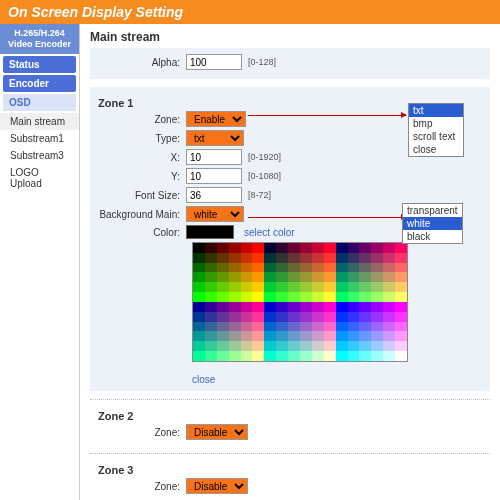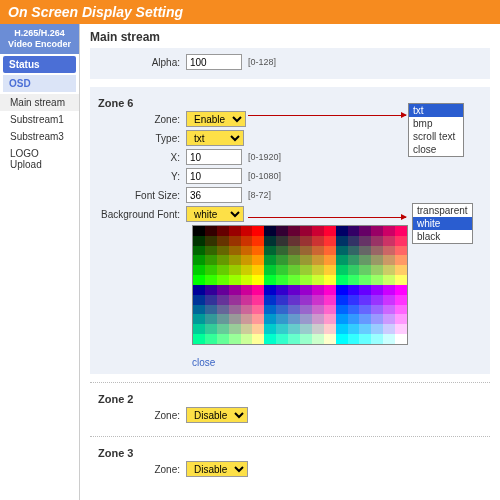--- a/index.html
+++ b/index.html
@@ -12,21 +12,21 @@
 .sidebar-sel { background: #dbe4f7; color: #4b6fd6; font-size: 10px; font-weight: bold; padding: 3px 6px; margin: 2px 3px; cursor: pointer; }
 .sidebar-item { font-size: 10px; color: #333; padding: 3px 6px 3px 10px; cursor: pointer; }
 .sidebar-item.active { background: #f0f0f0; }
 .main { flex: 1; padding: 6px 10px; overflow-y: auto; }
 .section-title { font-size: 12px; font-weight: bold; margin-bottom: 4px; }
 .panel { background: #edf1f8; padding: 6px 8px; margin-bottom: 8px; position: relative; }
 .panel-white { background: #fff; border-top: 1px dotted #bbb; padding: 6px 8px; margin-bottom: 4px; }
 .row { display: flex; align-items: center; margin-bottom: 3px; }
 .label { width: 88px; text-align: right; padding-right: 6px; font-size: 10px; }
 .input, .select { border: 1px solid #999; font-size: 10px; padding: 1px 3px; height: 16px; }
-.select { min-width: 58px; background: #fde047; }
+.select { min-width: 58px; background: #f97316; }
 .input { width: 56px; }
 .hint { font-size: 9px; color: #555; margin-left: 6px; }
 .color-box { display: inline-block; width: 48px; height: 14px; background: #000; border: 1px solid #666; }
 .link { color: #3a64c4; font-size: 10px; cursor: pointer; }
 .palette { margin-left: 94px; margin-top: 2px; }
 .palette-grid { width: 216px; height: 120px; display: grid; grid-template-columns: repeat(18,1fr); grid-template-rows: repeat(12,1fr); border: 1px solid #888; }
 .palette-grid div { width: 100%; height: 100%; }
 .zone-sub { font-size: 11px; font-weight: bold; margin: 4px 0 2px; }
 .arrow { position: absolute; height: 1px; background: #b00; }
 .arrow::after { content: ''; position: absolute; right: -1px; top: -3px; border-left: 6px solid #b00; border-top: 3px solid transparent; border-bottom: 3px solid transparent; }
@@ -37,38 +37,39 @@
 </head>
 <body>
 
 <div class="header">
   <span>On Screen Display Setting</span>
 </div>
 <div class="layout">
   <div class="sidebar">
     <div class="sidebar-title">H.265/H.264 Video Encoder</div>
     <div class="sidebar-btn">Status</div>
+    <div class="sidebar-btn">Encoder</div>
     <div class="sidebar-sel">OSD</div>
     <div class="sidebar-item active">Main stream</div>
     <div class="sidebar-item">Substream1</div>
     <div class="sidebar-item">Substream3</div>
     <div class="sidebar-item">LOGO Upload</div>
   </div>
   <div class="main">
     <div class="section-title">Main stream</div>
     <div class="panel">
       <div class="row">
         <span class="label">Alpha:</span>
         <input class="input" value="100" style="">
         <span class="hint">[0-128]</span>
       </div>
     </div>
 
     <div class="panel">
-      <div class="zone-sub">Zone 6</div>
+      <div class="zone-sub">Zone 1</div>
       <div class="row">
         <span class="label">Zone:</span>
         <select class="select"><option>Enable</option></select>
       </div>
       <div class="row">
         <span class="label">Type:</span>
         <select class="select"><option>txt</option></select>
       </div>
       <div class="row">
         <span class="label">X:</span>
@@ -79,22 +80,27 @@
         <span class="label">Y:</span>
         <input class="input" value="10" style="">
         <span class="hint">[0-1080]</span>
       </div>
       <div class="row">
         <span class="label">Font Size:</span>
         <input class="input" value="36" style="">
         <span class="hint">[8-72]</span>
       </div>
       <div class="row">
-        <span class="label">Background Font:</span>
+        <span class="label">Background Main:</span>
         <select class="select"><option>white</option></select>
+      </div>
+      <div class="row">
+        <span class="label">Color:</span>
+        <span class="color-box"></span>
+        <span class="link" style="margin-left:10px">select color</span>
       </div>
       <div class="palette">
         <div class="palette-grid" id="pg">
             <div style="background: rgb(0, 0, 0);"></div>
             <div style="background: rgb(51, 0, 0);"></div>
             <div style="background: rgb(102, 0, 0);"></div>
             <div style="background: rgb(153, 0, 0);"></div>
             <div style="background: rgb(204, 0, 0);"></div>
             <div style="background: rgb(255, 0, 0);"></div>
             <div style="background: rgb(0, 0, 51);"></div>
@@ -313,21 +319,21 @@
 
       <div class="arrow" style="top:28px; left:158px; width:158px"></div>
       <div class="popup" style="top:16px; left:318px">
         <div class="sel">txt</div>
         <div>bmp</div>
         <div>scroll text</div>
         <div>close</div>
       </div>
 
       <div class="arrow" style="top:130px; left:158px; width:158px"></div>
-      <div class="popup" style="top:116px; left:322px">
+      <div class="popup" style="top:116px; left:312px">
         <div>transparent</div>
         <div class="sel">white</div>
         <div>black</div>
       </div>
     </div>
 
     <div class="panel-white">
       <div class="zone-sub">Zone 2</div>
       <div class="row">
         <span class="label">Zone:</span>

